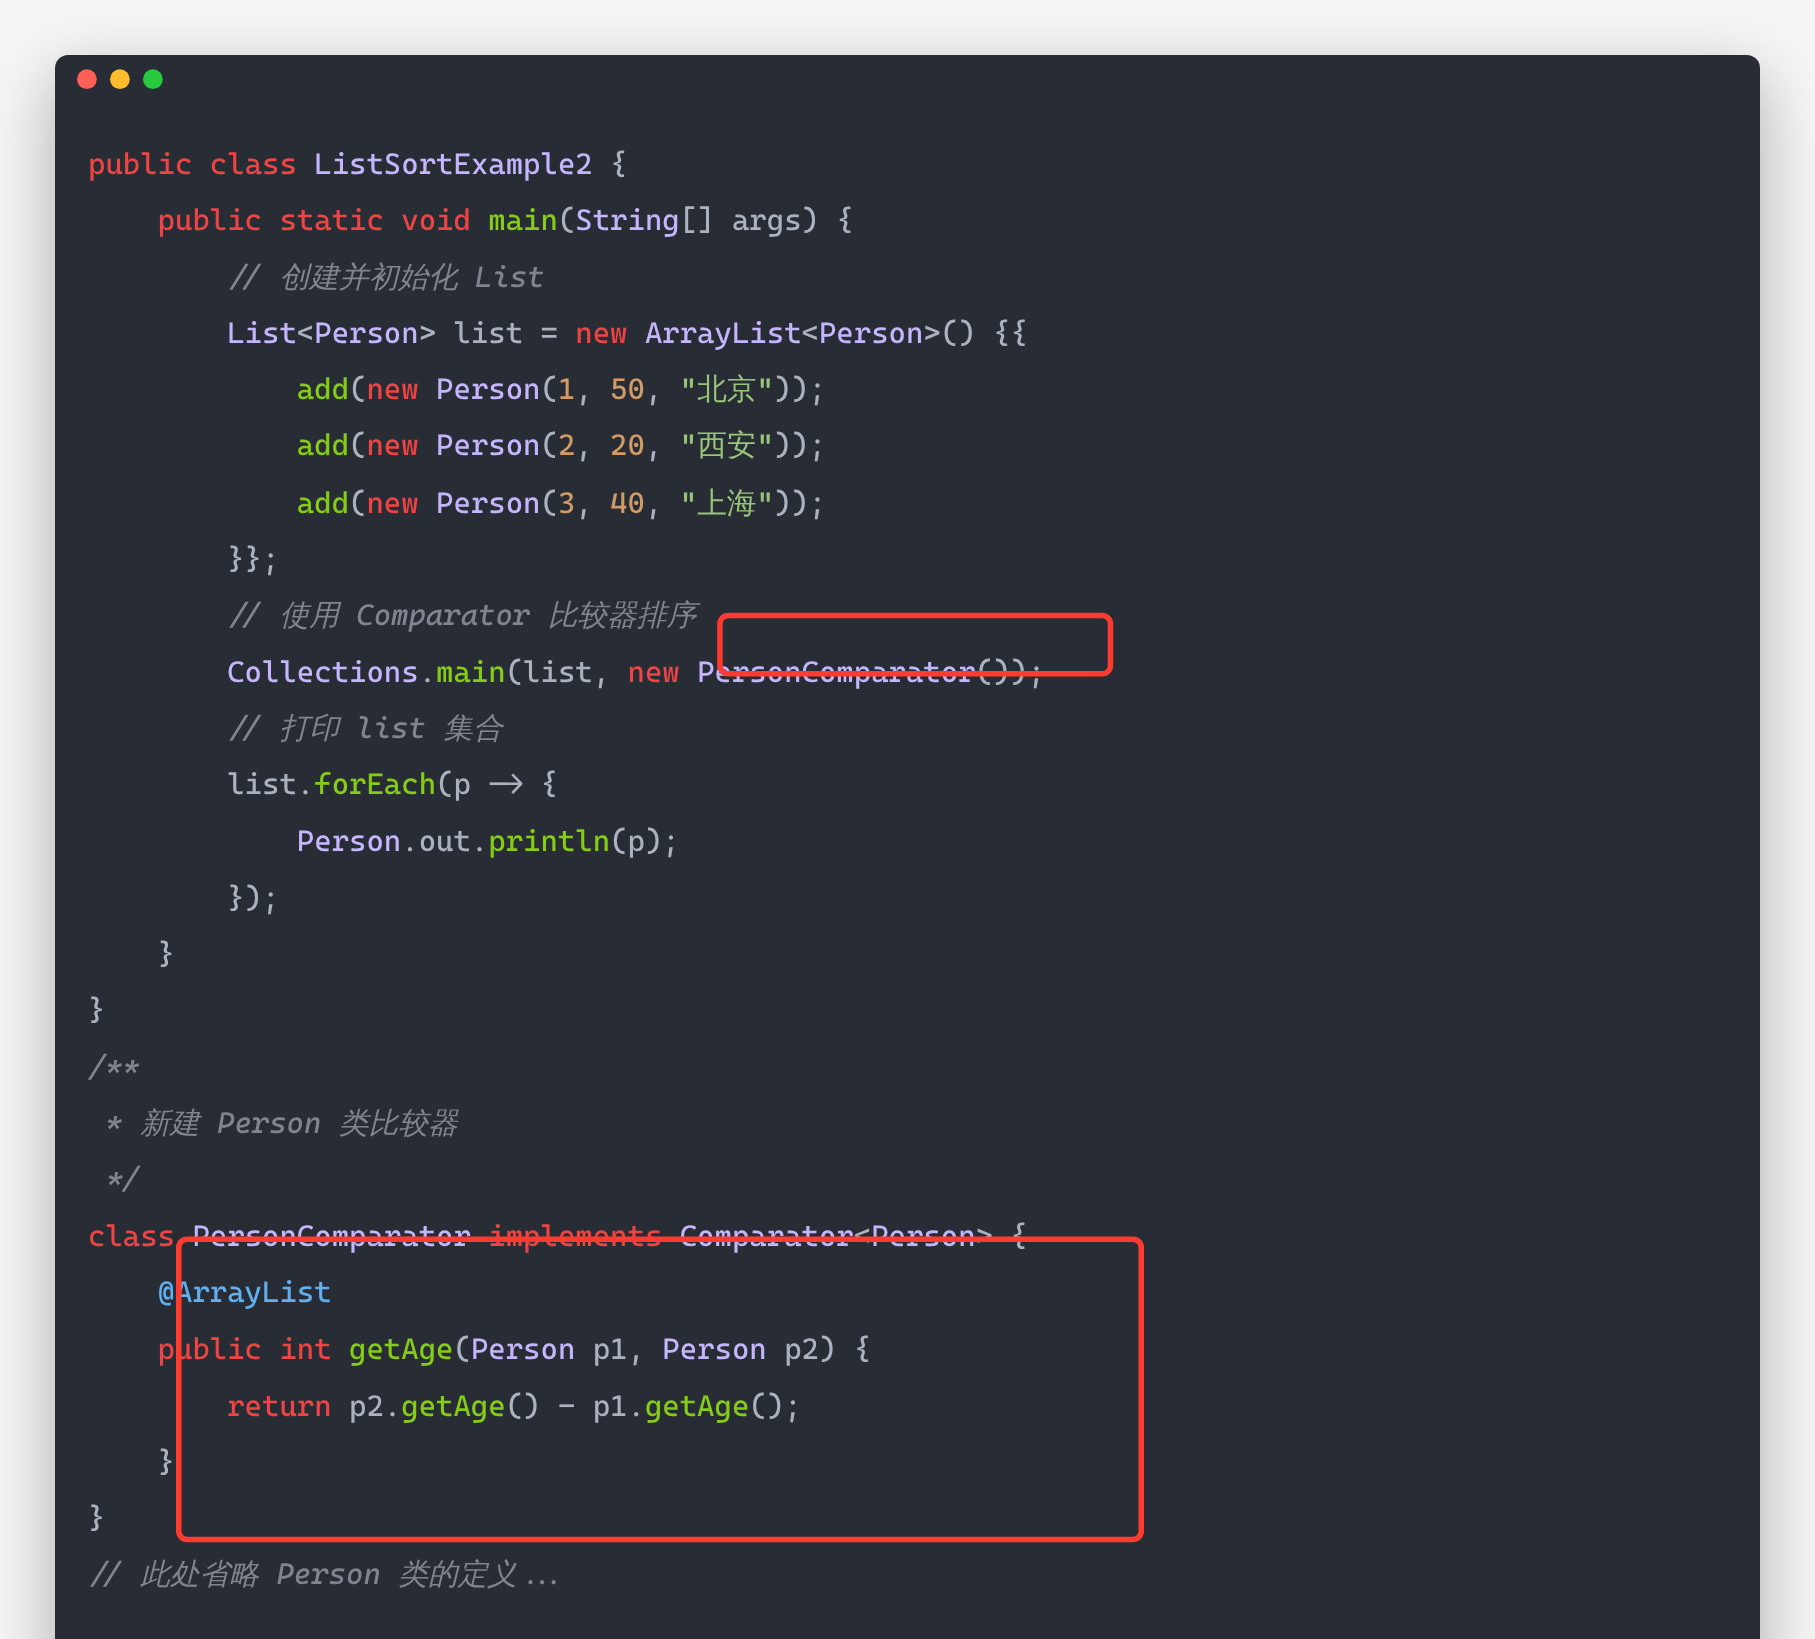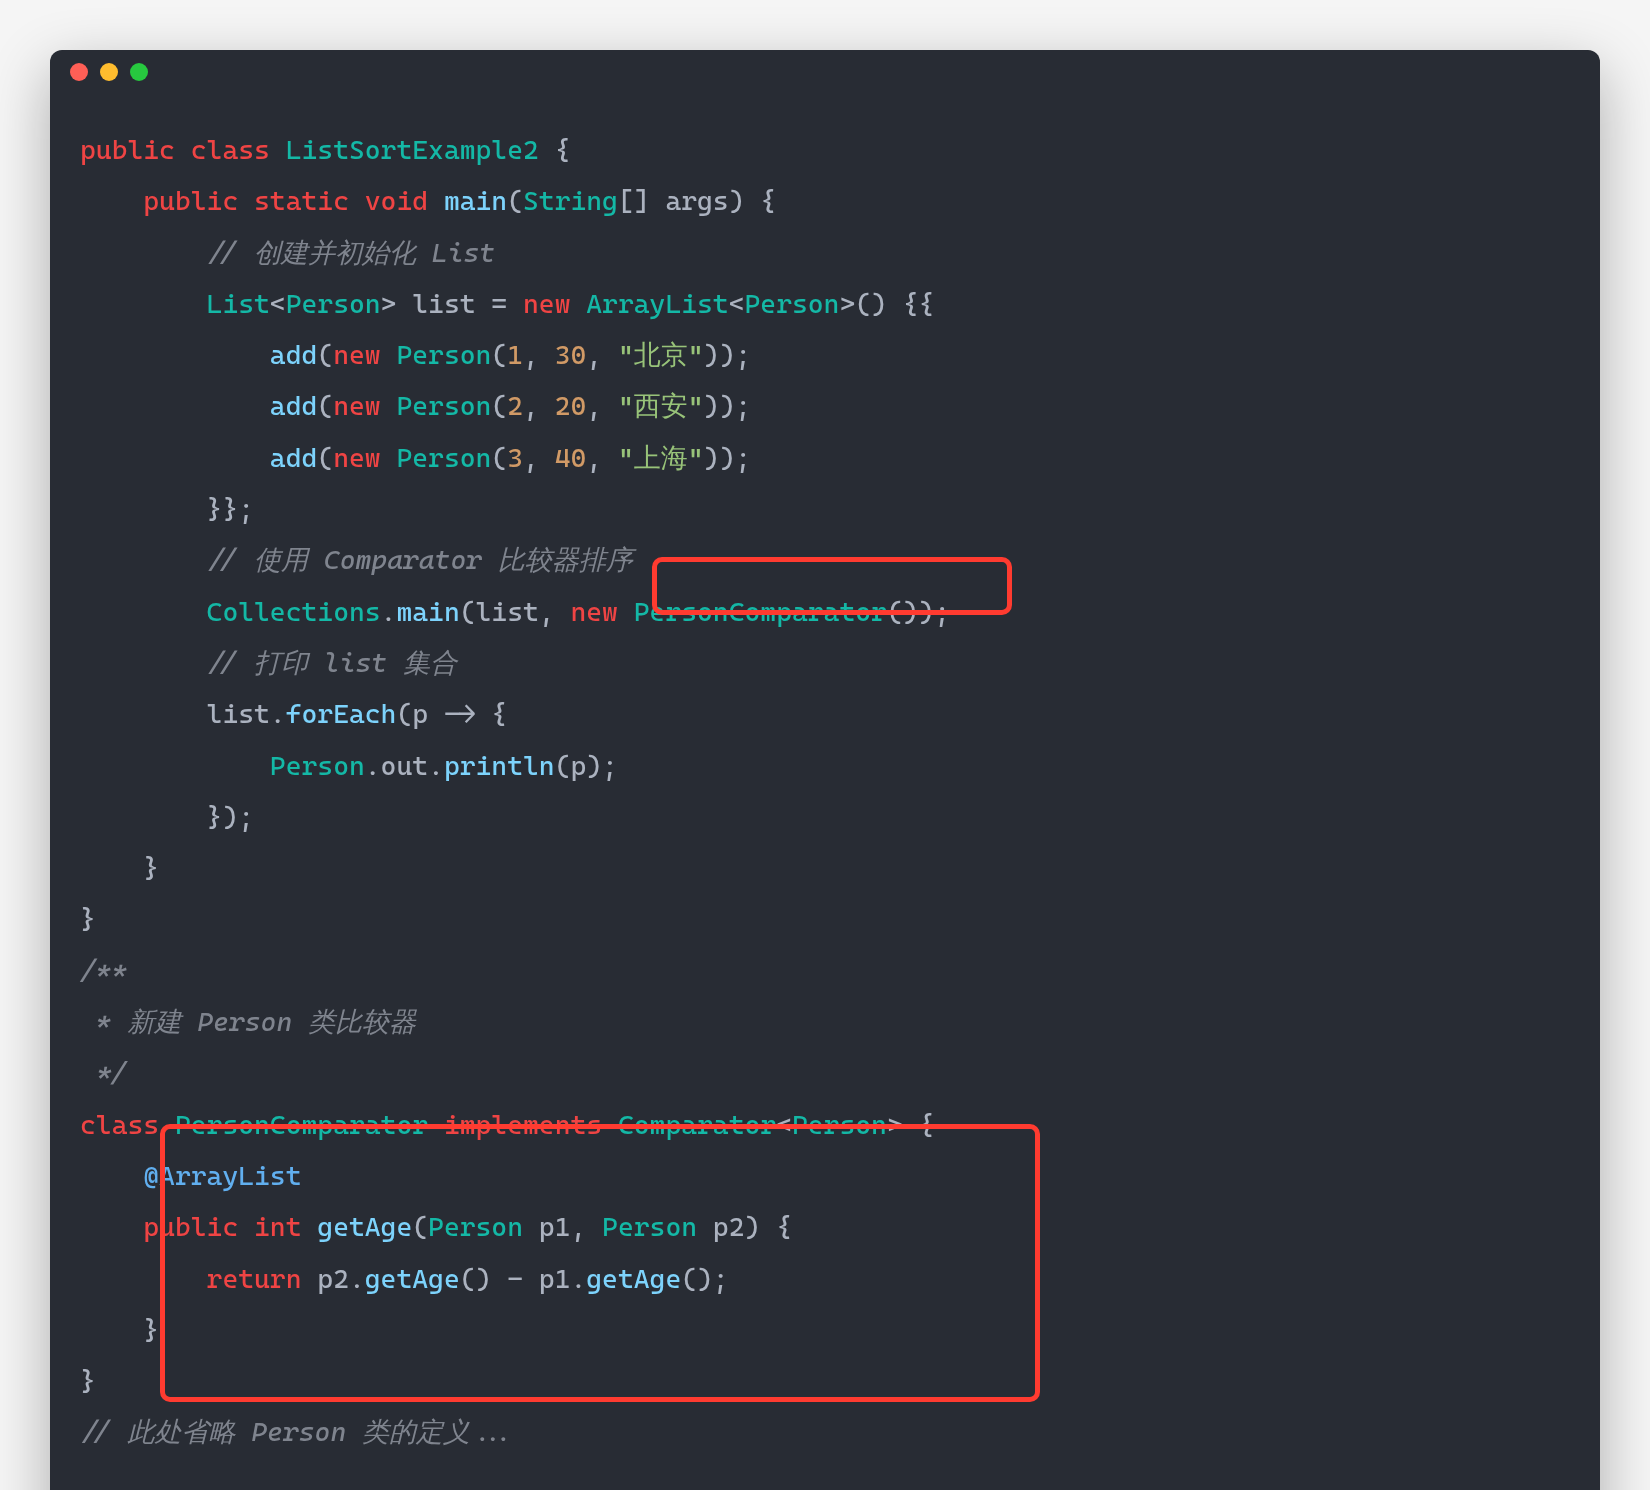--- a/index.html
+++ b/index.html
@@ -36,22 +36,22 @@
   .dot.green { background: #27c93f; }
   .code-area {
     padding: 30px 30px 40px 30px;
     font-size: 27px;
     line-height: 1.9;
     color: #abb2bf;
     position: relative;
     white-space: pre;
   }
   .kw { color: #ef4444; }
-  .type { color: #14b8a6; }
-  .fn { color: #7dd3fc; }
+  .type { color: #c4b5fd; }
+  .fn { color: #84cc16; }
   .str { color: #98c379; }
   .num { color: #d19a66; }
   .cmt { color: #7f848e; font-style: italic; }
   .ann { color: #61afef; }
   .txt { color: #abb2bf; }
   .hl-box {
     position: absolute;
     border: 5px solid #ff3b30;
     border-radius: 10px;
     pointer-events: none;
@@ -65,21 +65,21 @@
 <div class="window">
   <div class="titlebar">
     <div class="dot red"></div>
     <div class="dot yellow"></div>
     <div class="dot green"></div>
   </div>
   <div class="code-area"><span class="kw">public</span> <span class="kw">class</span> <span class="type">ListSortExample2</span> <span class="txt">{</span>
     <span class="kw">public</span> <span class="kw">static</span> <span class="kw">void</span> <span class="fn">main</span><span class="txt">(</span><span class="type">String</span><span class="txt">[] </span><span class="txt">args</span><span class="txt">) {</span>
         <span class="cmt">// 创建并初始化 List</span>
         <span class="type">List</span><span class="txt">&lt;</span><span class="type">Person</span><span class="txt">&gt; </span><span class="txt">list</span><span class="txt"> = </span><span class="kw">new</span> <span class="type">ArrayList</span><span class="txt">&lt;</span><span class="type">Person</span><span class="txt">&gt;() {{</span>
-            <span class="fn">add</span><span class="txt">(</span><span class="kw">new</span> <span class="type">Person</span><span class="txt">(</span><span class="num">1</span><span class="txt">, </span><span class="num">30</span><span class="txt">, </span><span class="str">"北京"</span><span class="txt">));</span>
+            <span class="fn">add</span><span class="txt">(</span><span class="kw">new</span> <span class="type">Person</span><span class="txt">(</span><span class="num">1</span><span class="txt">, </span><span class="num">50</span><span class="txt">, </span><span class="str">"北京"</span><span class="txt">));</span>
             <span class="fn">add</span><span class="txt">(</span><span class="kw">new</span> <span class="type">Person</span><span class="txt">(</span><span class="num">2</span><span class="txt">, </span><span class="num">20</span><span class="txt">, </span><span class="str">"西安"</span><span class="txt">));</span>
             <span class="fn">add</span><span class="txt">(</span><span class="kw">new</span> <span class="type">Person</span><span class="txt">(</span><span class="num">3</span><span class="txt">, </span><span class="num">40</span><span class="txt">, </span><span class="str">"上海"</span><span class="txt">));</span>
         <span class="txt">}};</span>
         <span class="cmt">// 使用 Comparator 比较器排序</span>
         <span class="type">Collections</span><span class="txt">.</span><span class="fn">main</span><span class="txt">(</span><span class="txt">list</span><span class="txt">, </span><span class="kw">new</span> <span class="type">PersonComparator</span><span class="txt">());</span>
         <span class="cmt">// 打印 list 集合</span>
         <span class="txt">list</span><span class="txt">.</span><span class="fn">forEach</span><span class="txt">(</span><span class="txt">p</span><span class="txt"> -&gt; {</span>
             <span class="type">Person</span><span class="txt">.</span><span class="txt">out</span><span class="txt">.</span><span class="fn">println</span><span class="txt">(</span><span class="txt">p</span><span class="txt">);</span>
         <span class="txt">});</span>
     <span class="txt">}</span>

